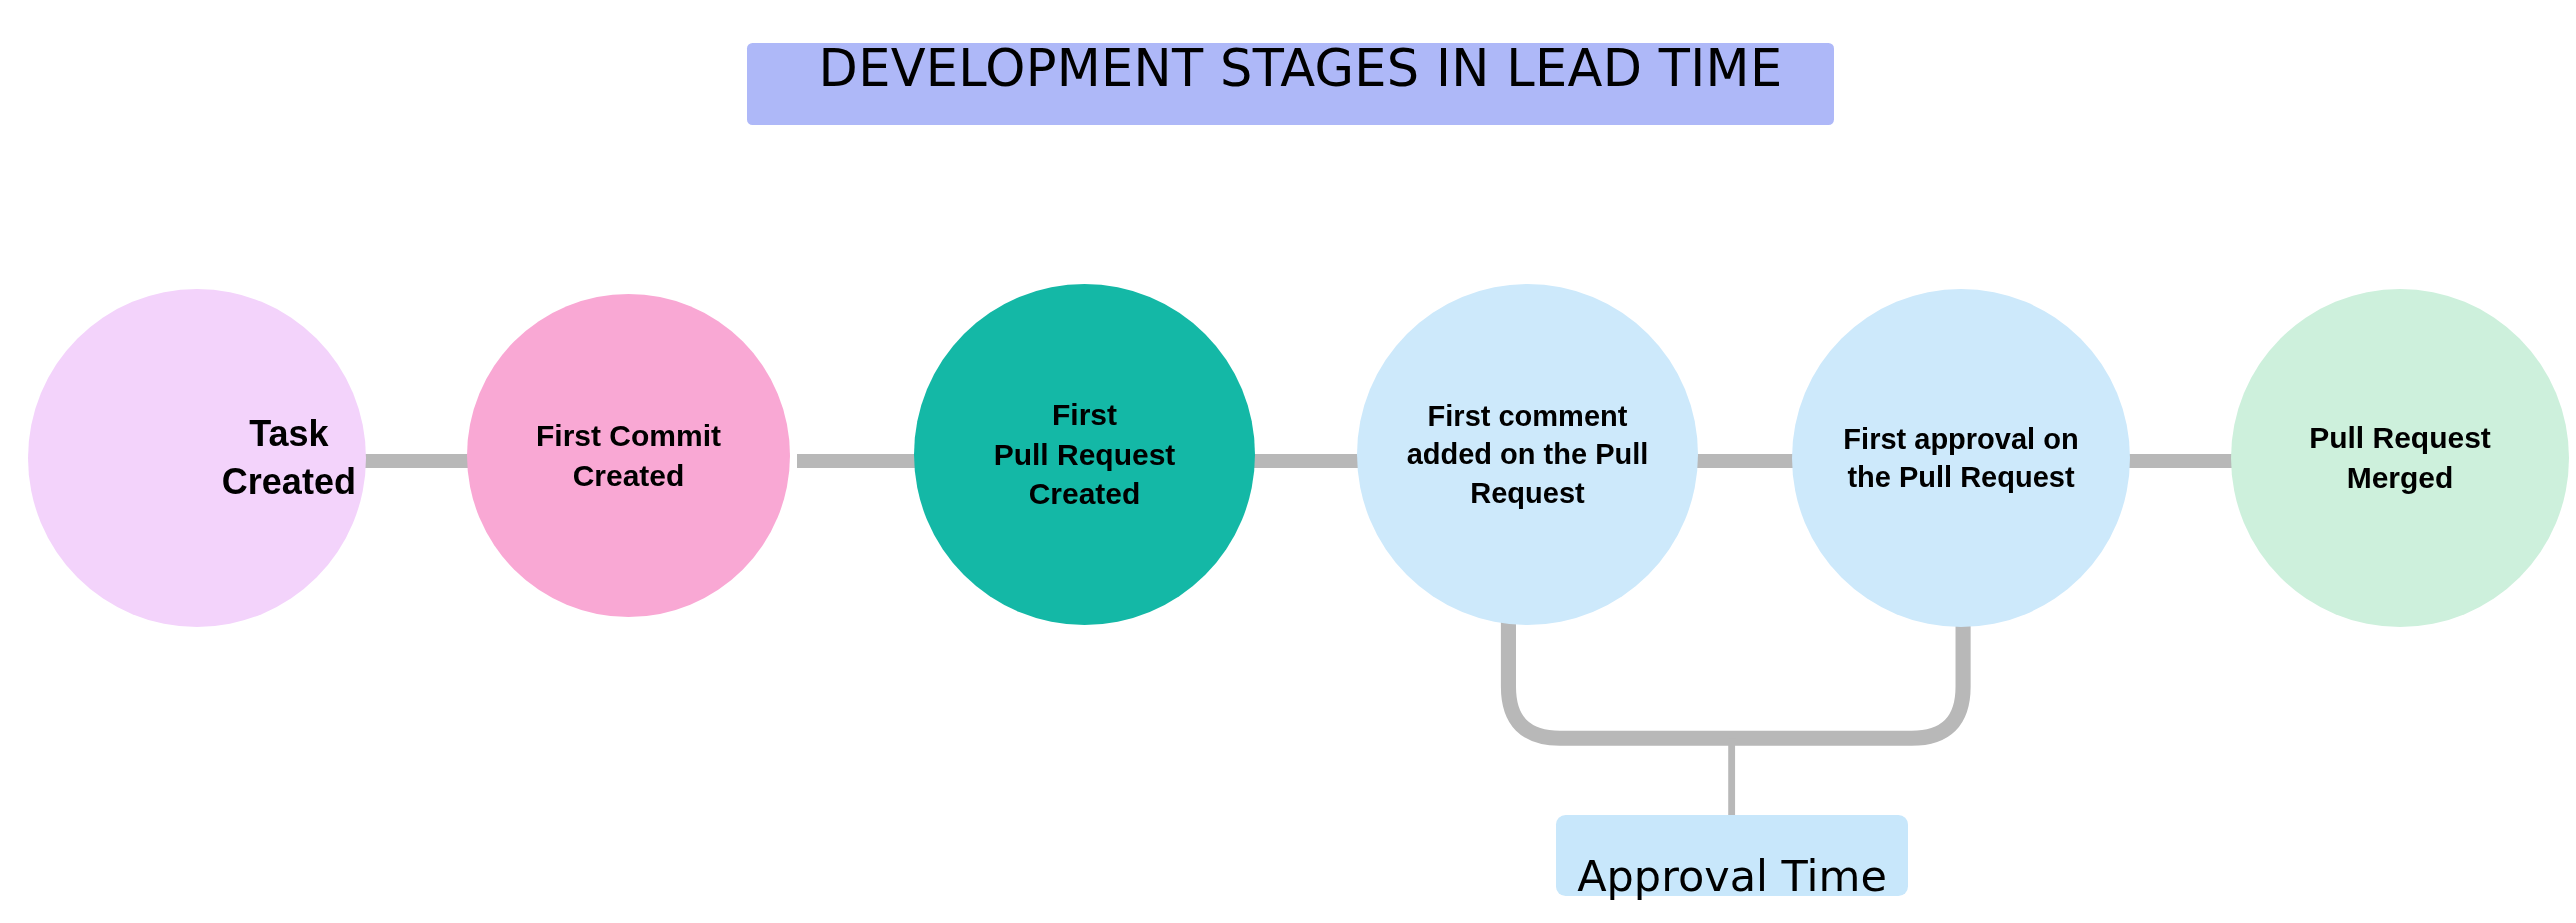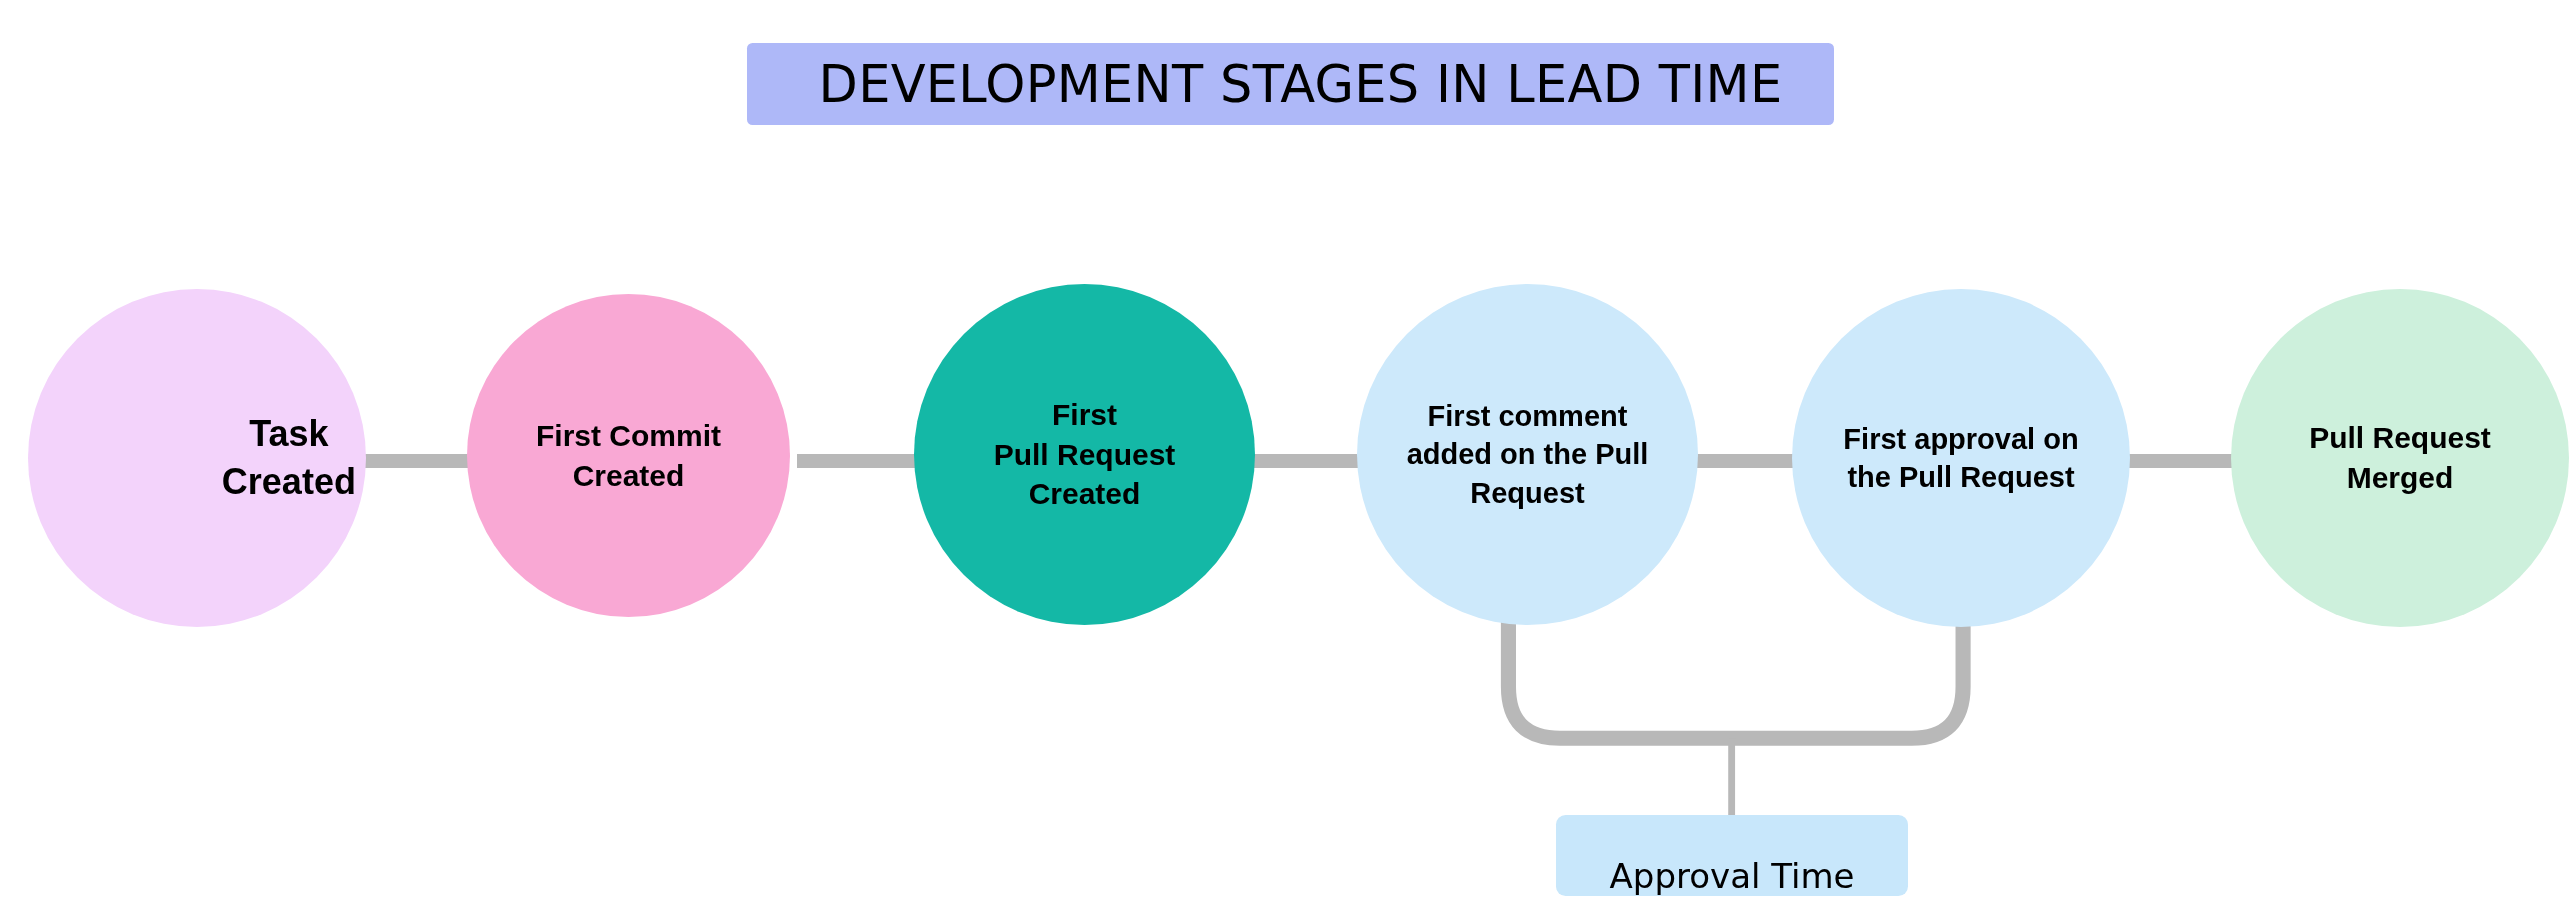--- a/index.html
+++ b/index.html
@@ -25,21 +25,20 @@
   
   #title-banner {
     position: absolute;
     left: 747px;
     top: 43px;
     width: 1087px;
     height: 82px;
     background: #aeb8f8;
     border-radius: 5.5px;
     display: flex;
-    align-items: center;
     justify-content: center;
     box-sizing: border-box;
     padding-left: 20px;
   }
   #title-text {
     font-family: "DejaVu Sans", sans-serif;
     font-size: 51px;
     font-weight: 400;
     letter-spacing: 0.3px;
     color: #000000;
@@ -97,21 +96,21 @@
     background: #c8e7fb;
     border-radius: 9.6px;
     display: flex;
     align-items: center;
     justify-content: center;
     z-index: 3;
     box-sizing: border-box;
   }
   #approval-callout-text {
     font-family: "DejaVu Sans", sans-serif;
-    font-size: 34px;
+    font-size: 43px;
     font-weight: 400;
     color: #000000;
     white-space: nowrap;
     line-height: 1;
     margin-top: 41px;
   }
 </style>
 </head>
 <body>
 

